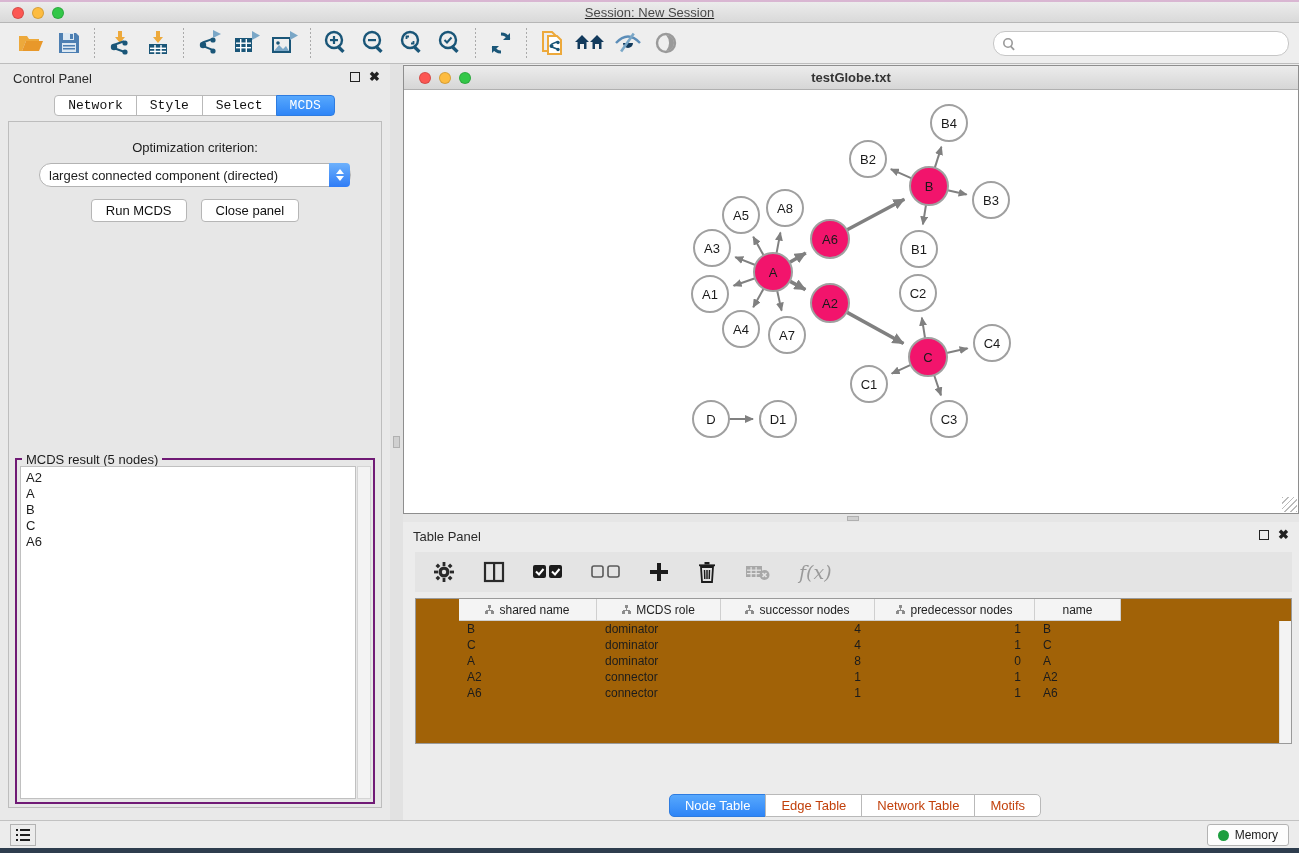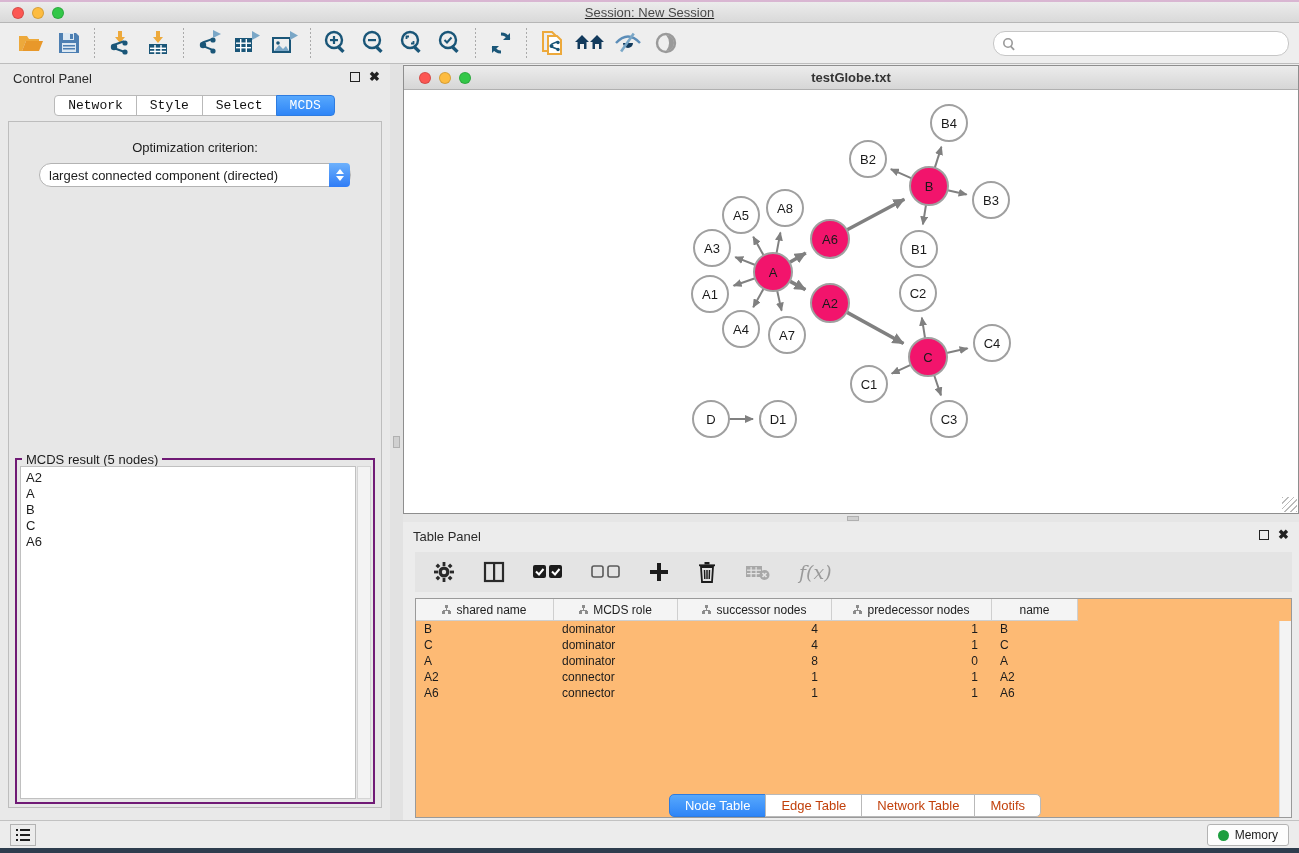--- a/index.html
+++ b/index.html
@@ -100,22 +100,22 @@
     background:repeating-linear-gradient(135deg,#bbb 0 1px, transparent 1px 4px); }
   .graph-label { font-size:13px; fill:#1a1a1a; text-anchor:middle; }
 
   
   .table-panel { position:absolute; left:403px; top:520px; width:896px; height:298px;
     background:#ececec; }
   .tp-toolbar { position:absolute; left:12px; right:7px; top:30px; height:40px;
     background:#e4e4e4; display:flex; align-items:center; padding-left:18px; gap:28px; }
   .tp-icon { display:flex; align-items:center; justify-content:center; height:26px; }
   .fx { font-family:"DejaVu Serif", serif; font-style:italic; font-size:19px; color:#9a9a9a; }
-  .tp-table { position:absolute; left:12px; right:7px; top:76px; height:220px;
-    background:#fdba74; border:1px solid #9a9a9a; overflow:hidden; }
+  .tp-table { position:absolute; left:12px; right:7px; top:76px; height:146px;
+    background:#a16207; border:1px solid #9a9a9a; overflow:hidden;padding-left:43px; }
   .thead { display:flex; height:22px; }
   .th { background:#f4f4f4; border-right:1px solid #cfcfcf; border-bottom:1px solid #cfcfcf;
     display:flex; align-items:center; justify-content:center; gap:5px;
     font-size:12px; color:#222; flex:none; }
   .trow { display:flex; height:16px; align-items:center; }
   .td { flex:none; font-size:12px; padding:0 8px; white-space:nowrap; overflow:hidden; }
   .td.right { text-align:right; padding-right:14px; }
   .t-scroll { position:absolute; right:0; top:22px; bottom:0; width:12px;
     background:#f3f3f3; border-left:1px solid #ddd; }
   .tp-tabs { position:absolute; left:0; right:0; top:272px; display:flex;
@@ -332,20 +332,24 @@
           <div class="ctab active">MCDS</div>
         </div>
     <div class="cp-body">
       <div class="opt-label">Optimization criterion:</div>
       <div class="criterion">
         <span>largest connected component (directed)</span>
         <span class="stepper">
               <i class="up"></i>
               <i class="dn"></i>
             </span>
+      </div>
+      <div class="cp-buttons">
+        <button class="mac-btn">Run MCDS</button>
+        <button class="mac-btn">Close panel</button>
       </div>
       <div class="result-box">
         <div class="result-title">MCDS result (5 nodes)</div>
         <div class="result-list">
               <div>A2</div>
               <div>A</div>
               <div>B</div>
               <div>C</div>
               <div>A6</div>
             </div>

